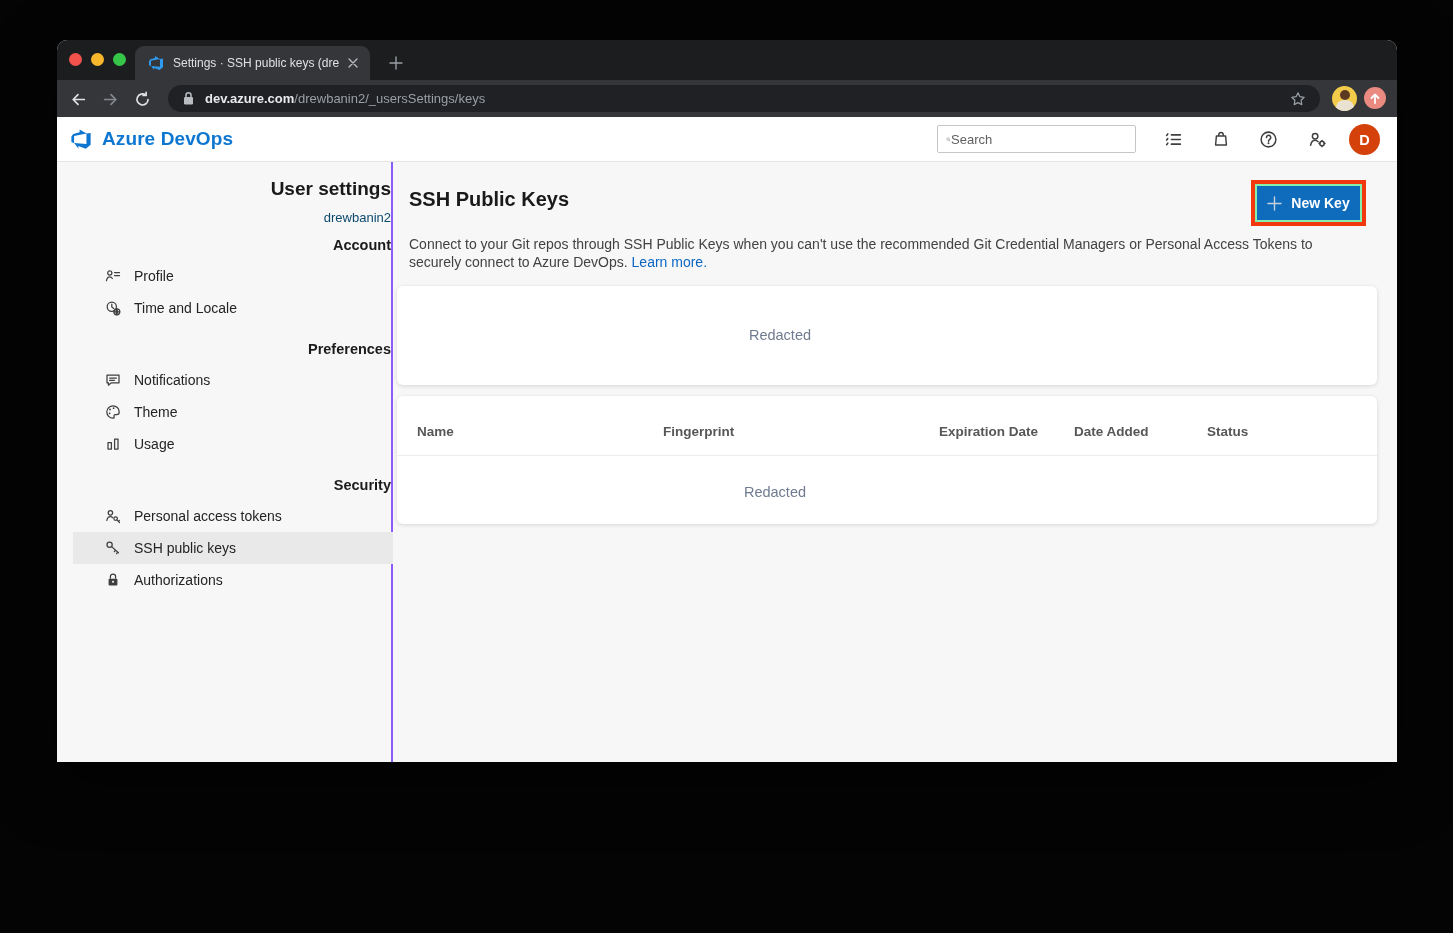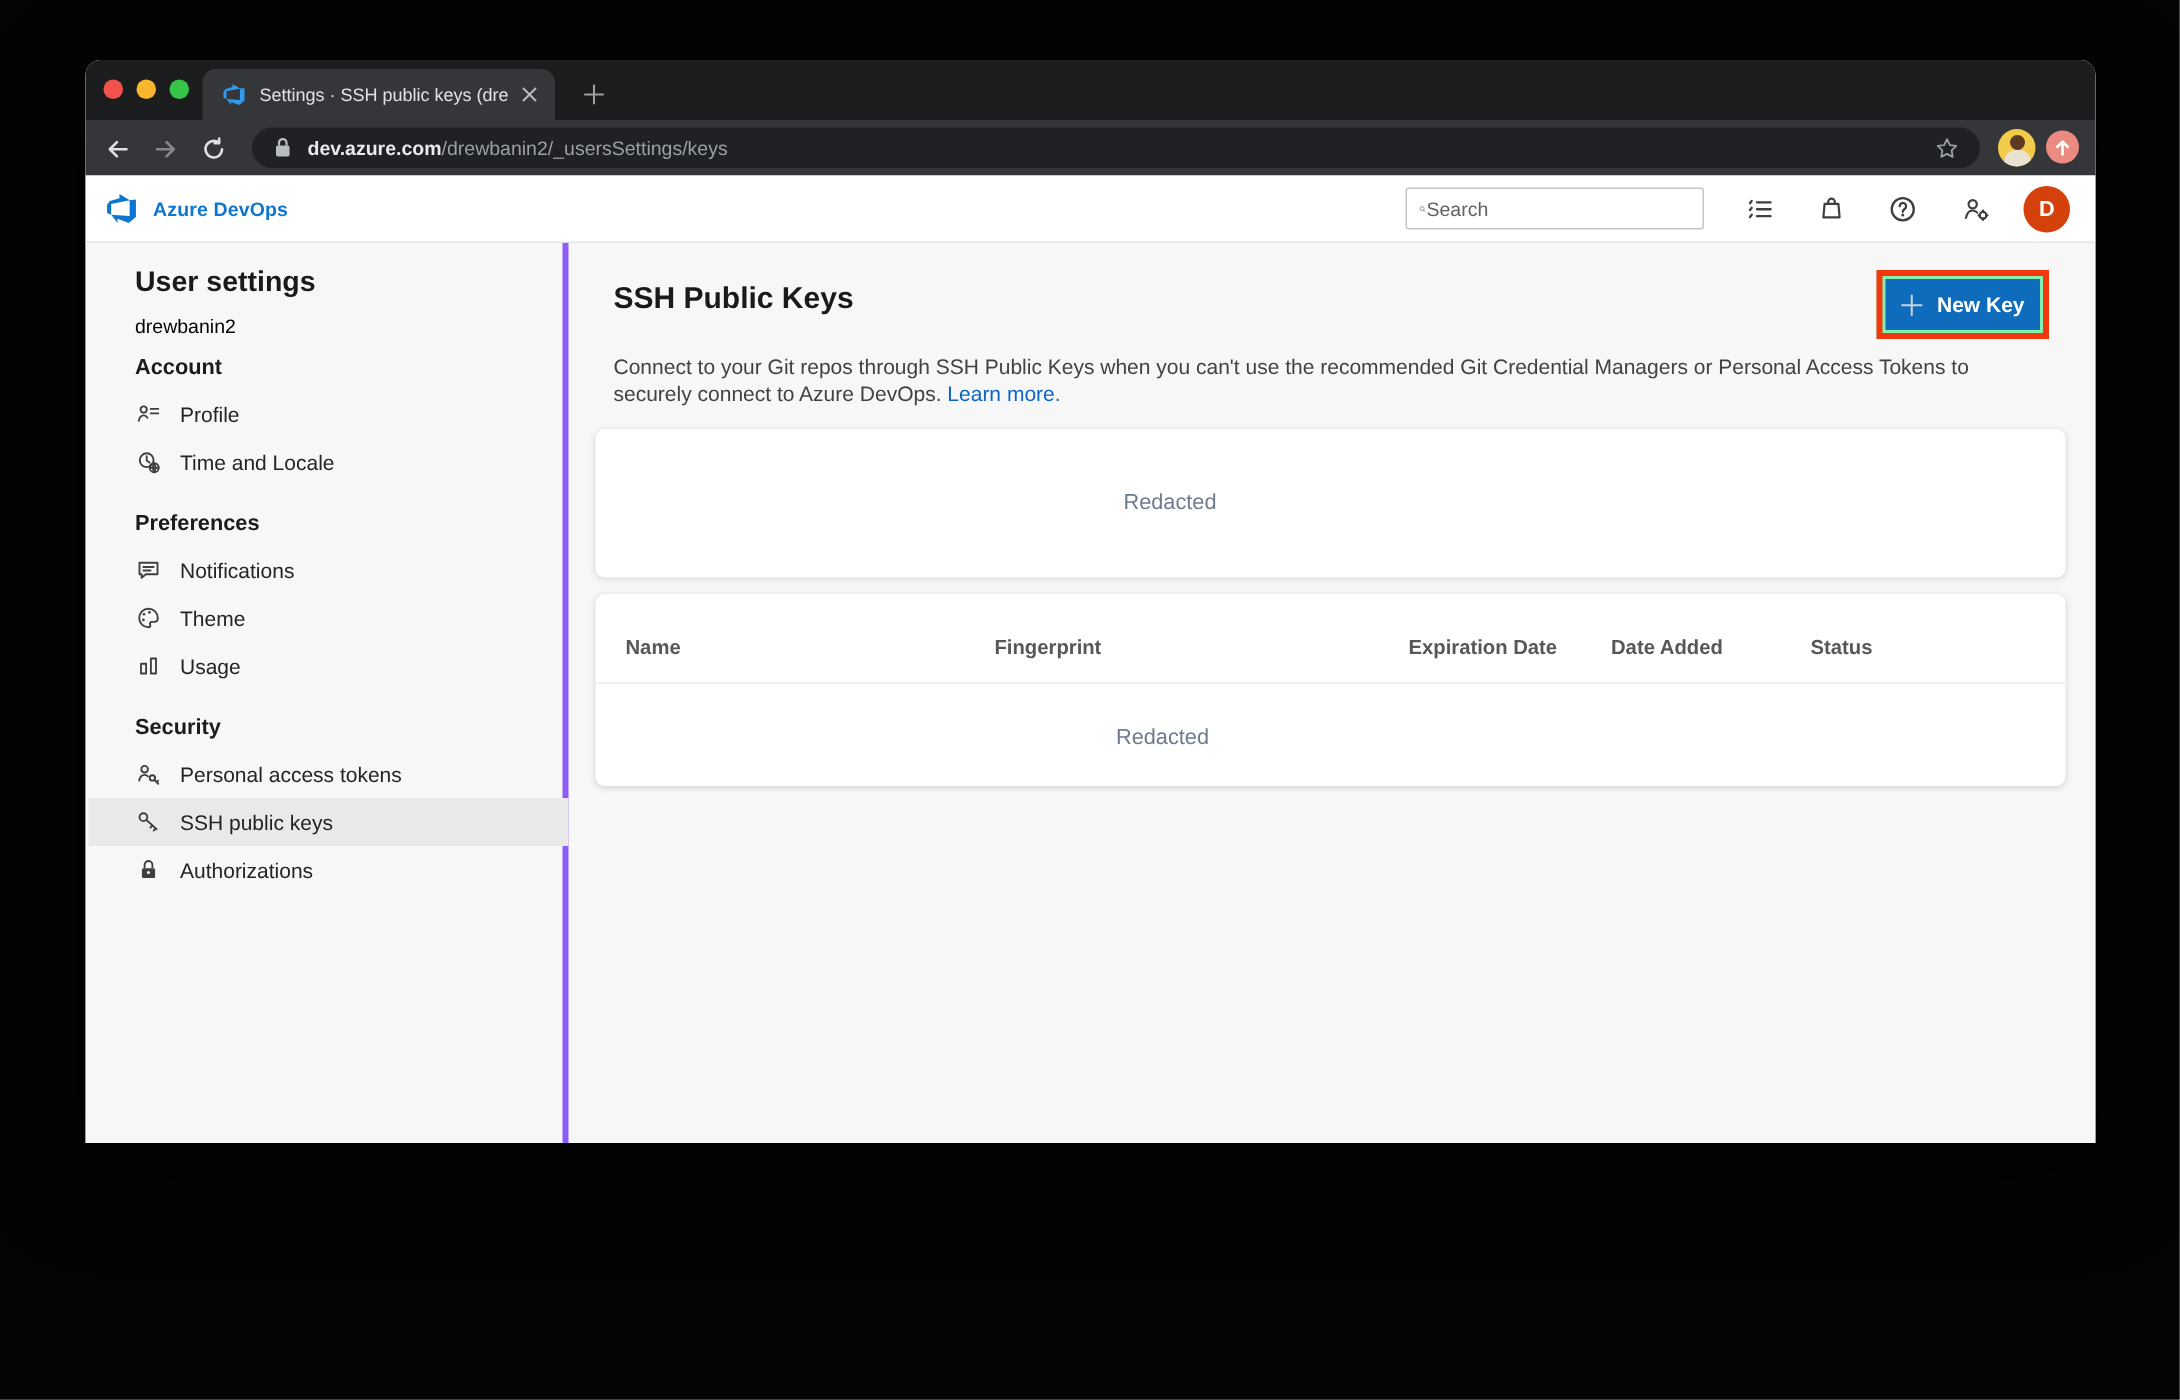--- a/index.html
+++ b/index.html
@@ -49,46 +49,46 @@
     position:absolute; left:1307px; top:7px; width:22px; height:22px; border-radius:50%;
     background:#ea8a80; display:flex; align-items:center; justify-content:center;
   }
 
   
   .appheader {
     position:absolute; left:0; top:77px; width:100%; height:45px; background:#ffffff;
     border-bottom:1px solid #e4e4e4;
   }
   .brand-wrap { position:absolute; left:13px; top:0; height:44px; display:flex; align-items:center; gap:10px; padding-left:0; cursor:pointer; }
-  .brand-text { color:var(--brand-blue,#0d76d1); font-weight:bold; font-size:13px; letter-spacing:.1px; }
+  .brand-text { color:var(--brand-blue,#0d76d1); font-weight:bold; font-size:19px; letter-spacing:.1px; }
   .searchbox {
     position:absolute; left:880px; top:8px; width:199px; height:28px;
     border:1px solid #c6c6c6; border-radius:2px; background:#fff; display:flex; align-items:center; padding:0 8px;
   }
   .searchbox input {
     border:none; outline:none; flex:1; font-size:13px; margin-left:0; color:#333;
     font-family:"Liberation Sans", sans-serif; background:transparent;
   }
   .searchbox input::placeholder { color:#5f5f5f; opacity:1; }
   .hdr-ico { position:absolute; top:6px; width:32px; height:32px; display:flex; align-items:center; justify-content:center; border-radius:3px; }
   .ico-list { left:1100px; } .ico-bag { left:1148px; } .ico-help { left:1195px; } .ico-usergear { left:1244px; }
   .me-avatar {
     position:absolute; left:1292px; top:7px; width:31px; height:31px; border-radius:50%;
     background:var(--avatar-orange,#d5410b); color:#fff; font-weight:bold; font-size:14.5px;
     display:flex; align-items:center; justify-content:center;
   }
 
   
   .content { position:absolute; left:0; top:122px; width:100%; height:697px; background:#f7f7f8; }
   .sidebar {
-    position:absolute; left:2px; top:0; width:320px; height:100%;
-    border-right:4px solid #8b5cf6; padding:16px 0 0 31px; background:#f7f7f8;
+    position:absolute; left:16px; top:0; width:320px; height:100%;
+    border-right:2px solid #8b5cf6; padding:16px 0 0 31px; background:#f7f7f8;text-align:right;
   }
   .sb-title { font-size:19px; font-weight:bold; color:#1a1a1a; }
-  .sb-sub { font-size:13px; color:#000000; margin-top:10px; }
+  .sb-sub { font-size:13px; color:#0c4a6e; margin-top:10px; }
   .sb-section { font-size:14.5px; font-weight:bold; color:#1b1b1b; margin:17px 0 7px 0; }
   .sb-section.first { margin-top:12px; }
   .sb-item {
     height:32px; display:flex; align-items:center; gap:13px;
     margin-left:-31px; padding-left:32px; width:320px; cursor:pointer;
     font-size:14px; color:#242424;
   }
   .sb-item.selected { background:#e9e9e9; }
   .sb-item svg { flex:0 0 auto; }
 

